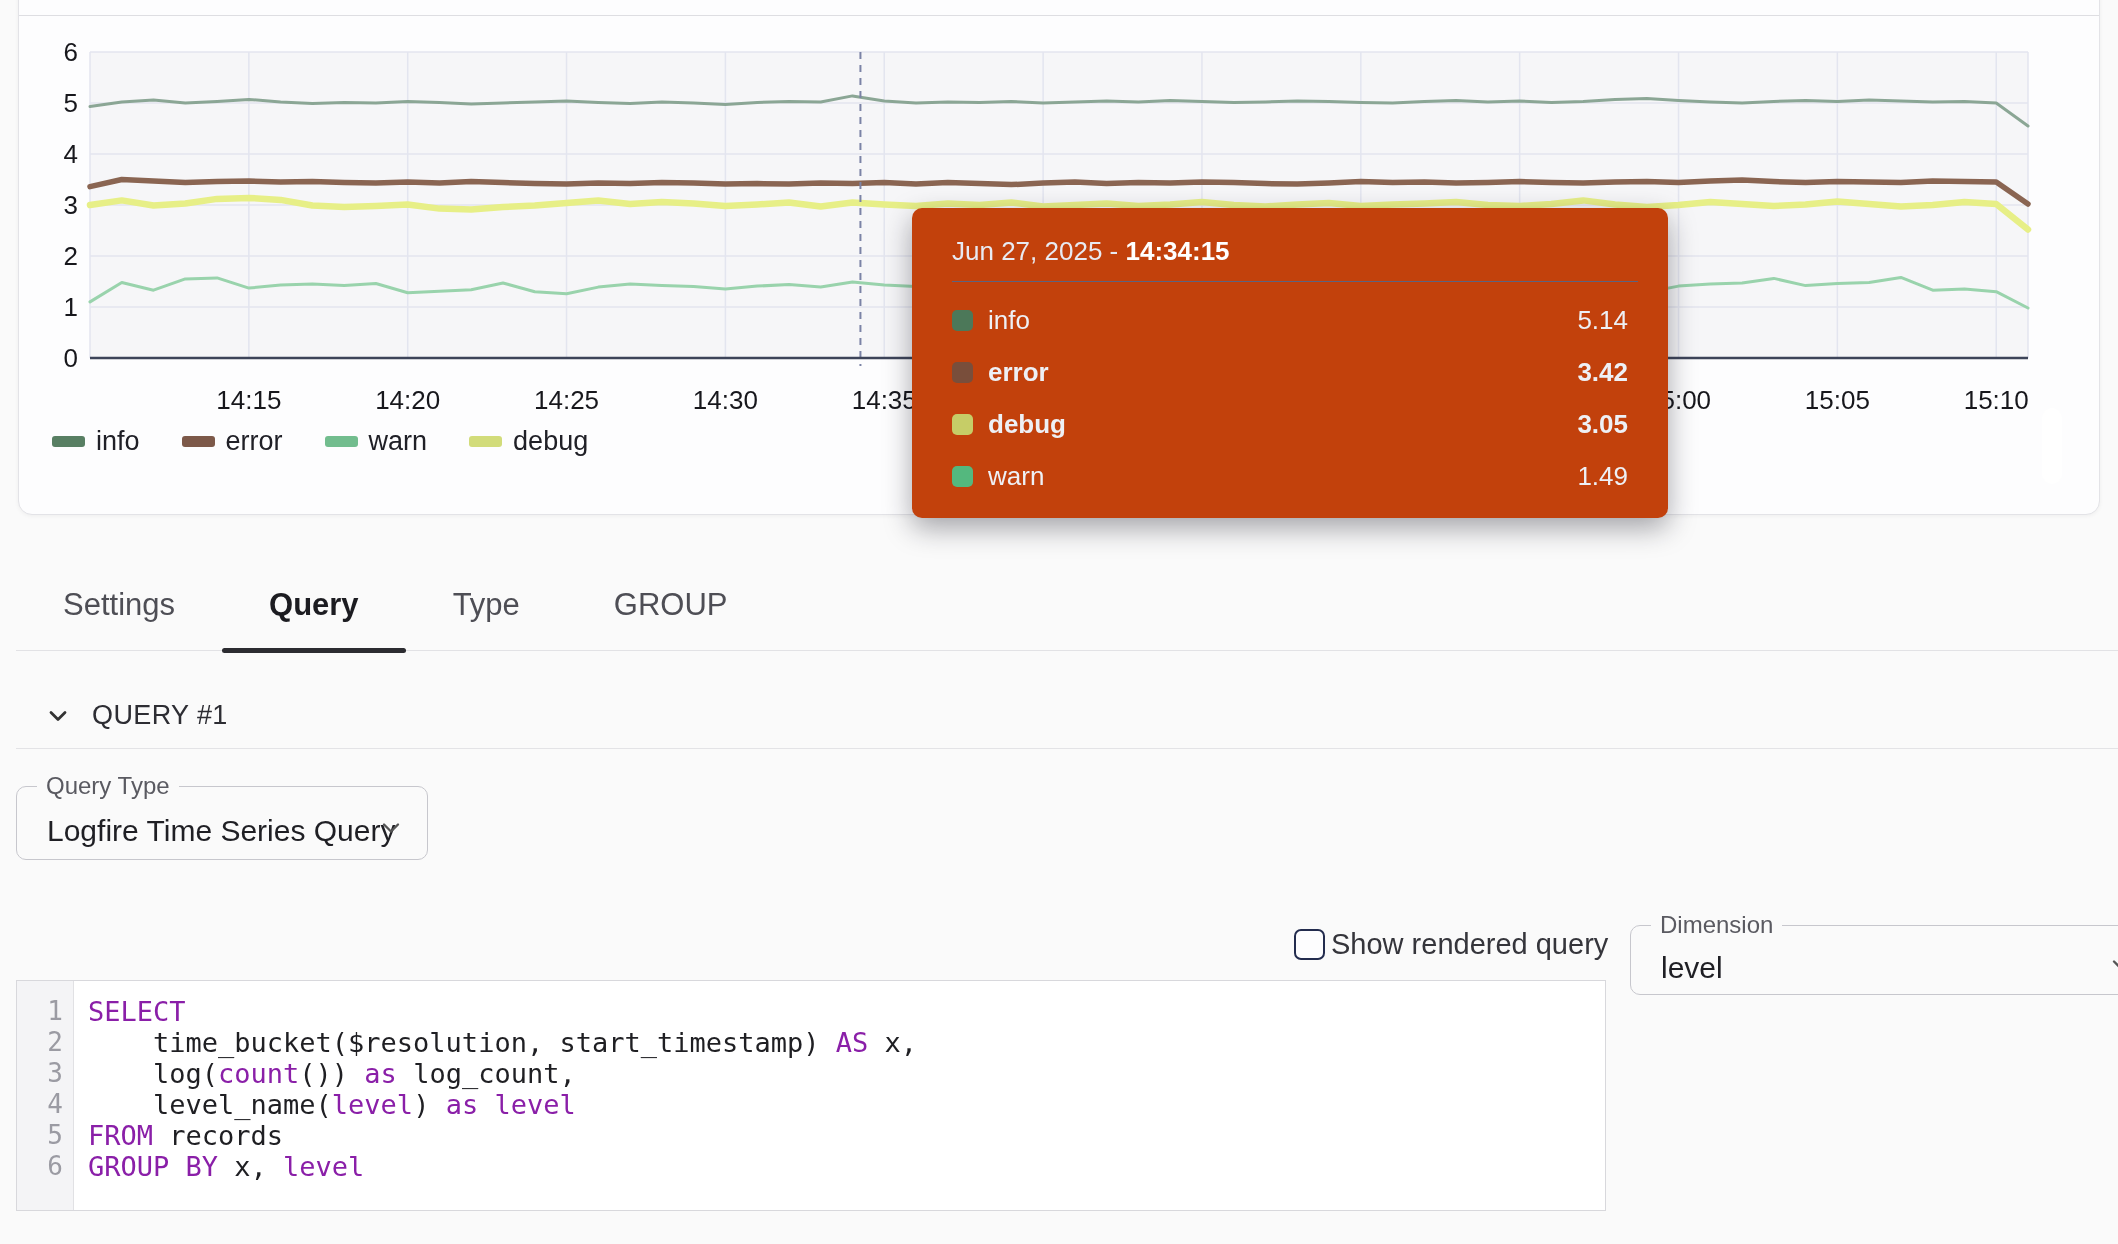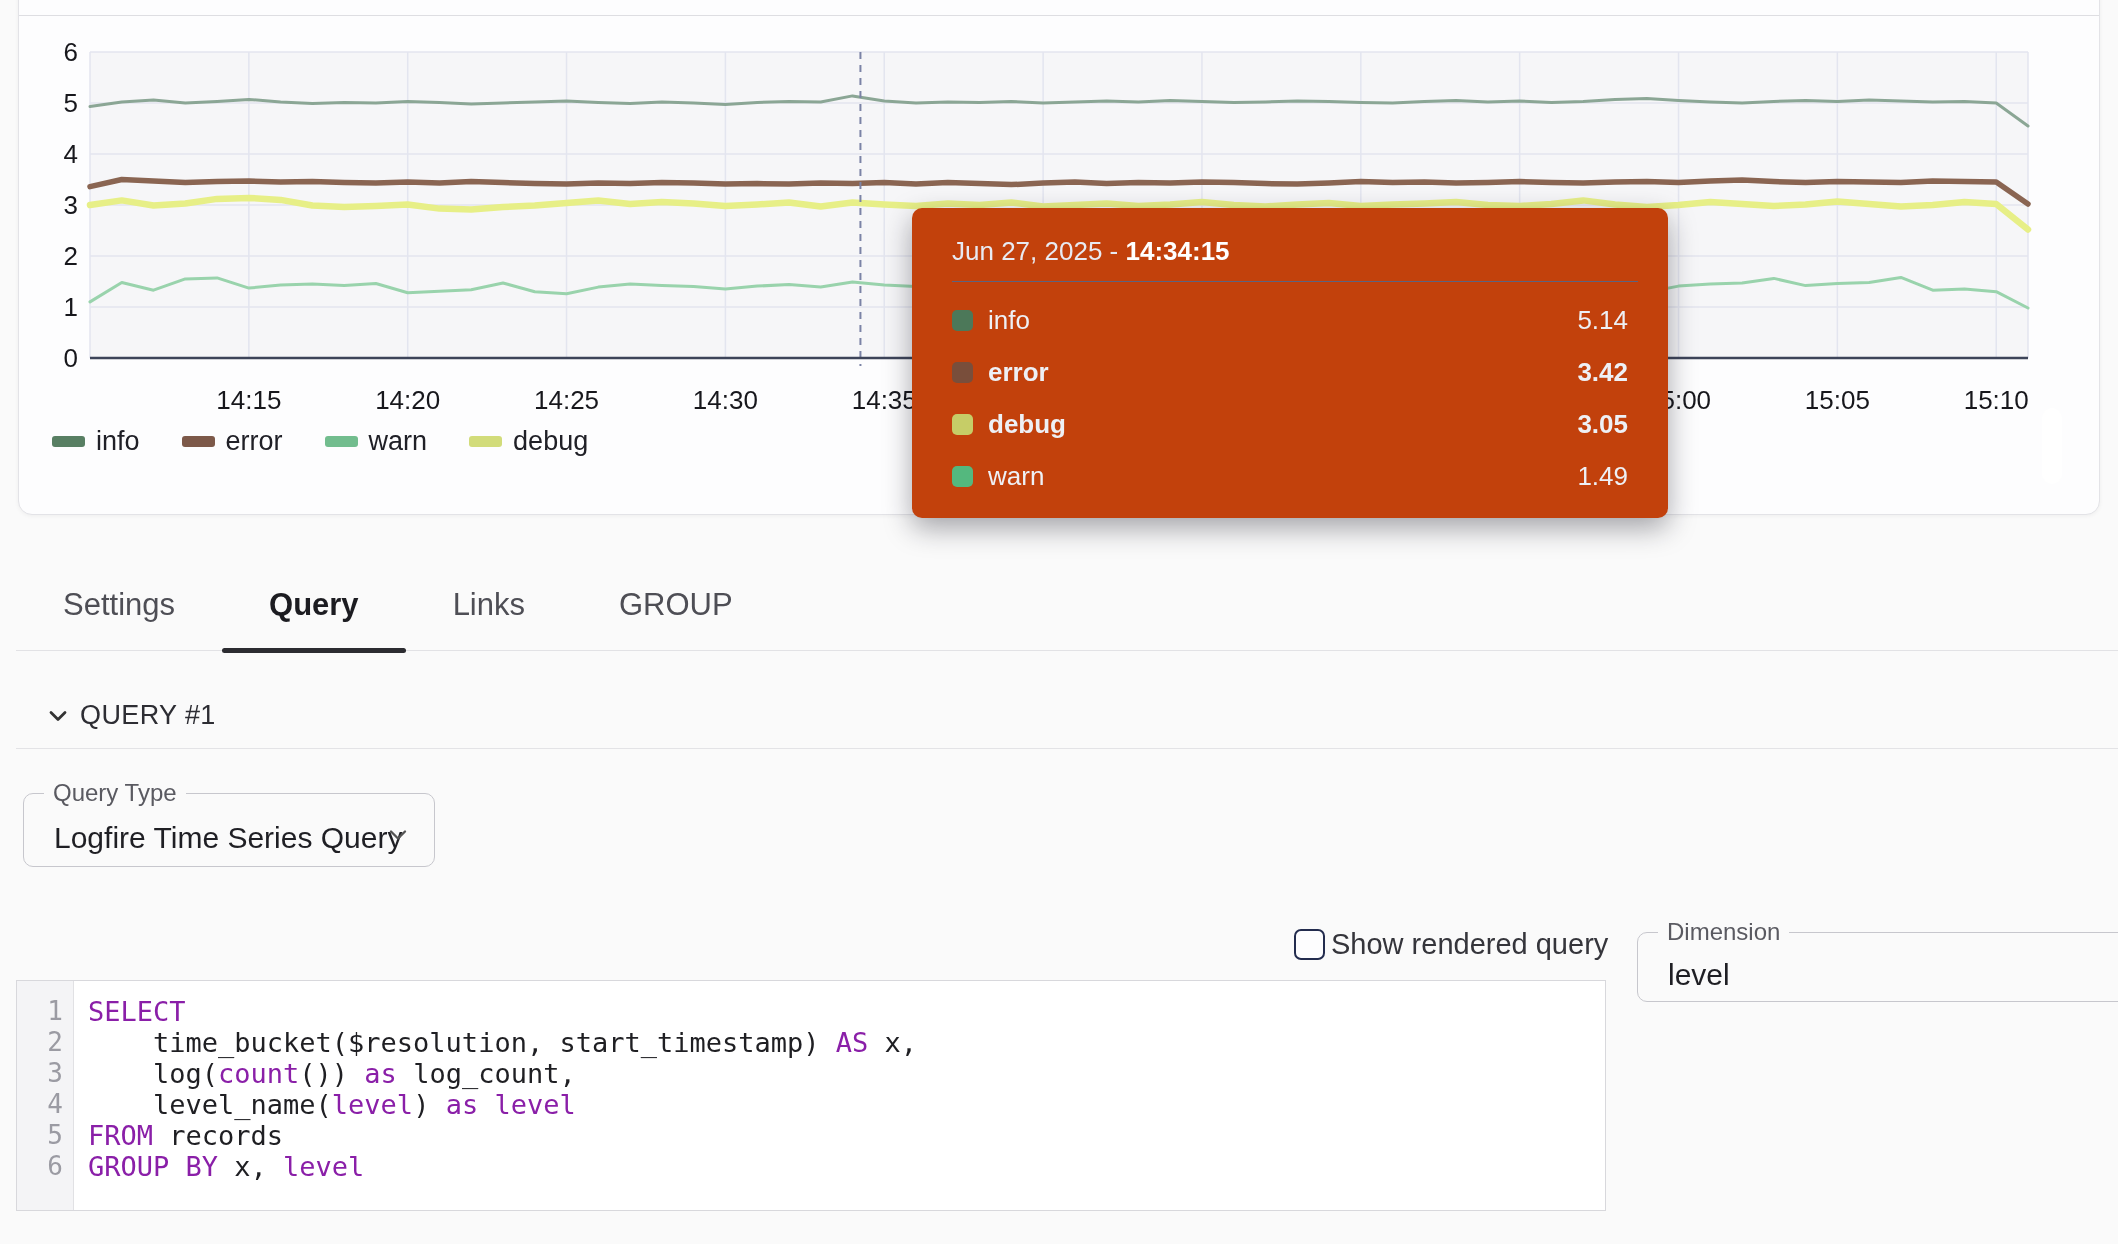--- a/index.html
+++ b/index.html
@@ -32,25 +32,25 @@
   
   .tabbar{position:absolute;left:16px;top:560px;width:2102px;height:91px;
     border-bottom:1.5px solid #e2e2e5;display:flex;align-items:center;box-sizing:border-box;}
   .tab{position:relative;height:100%;display:flex;align-items:center;padding:0 47px;
     font-size:31px;color:#4e4e55;font-weight:500;cursor:pointer;}
   .tab.active{color:#1c1c21;font-weight:bold;}
   .tab.active::after{content:"";position:absolute;left:0;right:0;bottom:-3px;height:5px;
     background:#2c2c31;border-radius:3px;}
 
   
-  .query-head{position:absolute;left:44px;top:700px;display:flex;align-items:center;gap:8px;}
+  .query-head{position:absolute;left:44px;top:700px;display:flex;align-items:center;gap:20px;}
   .query-head .lbl{font-size:27px;letter-spacing:.4px;color:#2d2d33;font-weight:500;}
   .section-divider{position:absolute;left:16px;top:748px;width:2102px;height:0;border-top:1.5px solid #e3e3e6;}
 
-  fieldset.outlined{position:absolute;margin:7px;border:1.5px solid #c7c7cd;border-radius:10px;
+  fieldset.outlined{position:absolute;margin:0;border:1.5px solid #c7c7cd;border-radius:10px;
     background:transparent;box-sizing:border-box;padding:0;}
   fieldset.outlined legend{margin-left:20px;padding:0 9px;font-size:24px;color:#5a5a61;}
   fieldset.outlined .value{position:absolute;left:30px;top:50%;transform:translateY(-46%);
     font-size:30px;color:#1f1f24;white-space:nowrap;text-align:right;}
   fieldset.outlined .chev{position:absolute;right:22px;top:50%;transform:translateY(-50%);}
   .f-querytype{left:16px;top:772px;width:412px;height:88px;}
   .f-dimension{left:1630px;top:911px;width:528px;height:84px;}
   .f-metrics{left:1630px;top:1028px;width:460px;height:84px;}
 
   
@@ -169,21 +169,21 @@
           <span class="sw" style="background: rgb(84, 184, 126);"></span>
           <span>warn</span>
           <span class="val">1.49</span>
         </div>
       </div>
   </div>
 
   <div class="tabbar" id="tabbar">
       <div class="tab">Settings</div>
       <div class="tab active">Query</div>
-      <div class="tab">Links</div>
+      <div class="tab">Type</div>
       <div class="tab">GROUP</div>
     </div>
 
   <div class="query-head">
     <span style="display:flex;">
       <svg width="28" height="28" viewBox="0 0 24 24" fill="none" stroke="#333" stroke-width="2.4" stroke-linecap="round" stroke-linejoin="round">
           <path d="M6 9l6 6 6-6"></path>
         </svg>
     </span>
     <span class="lbl">QUERY #1</span>

